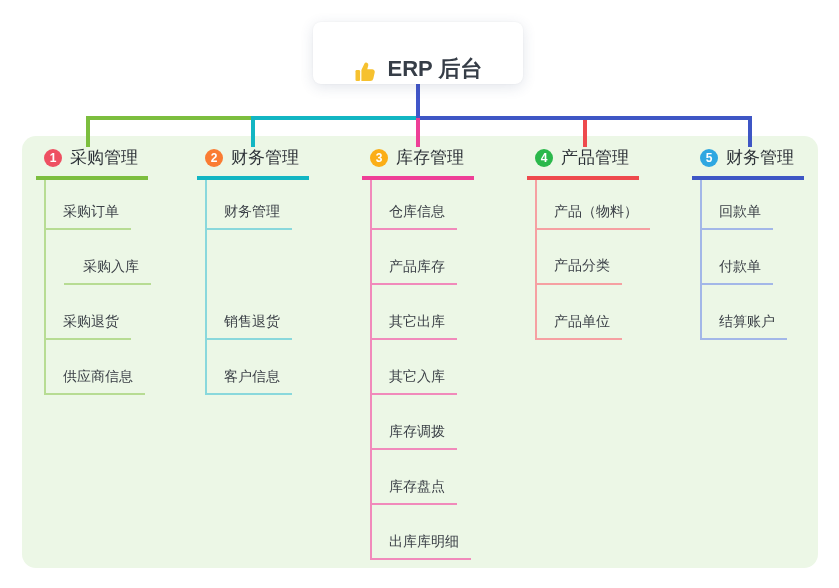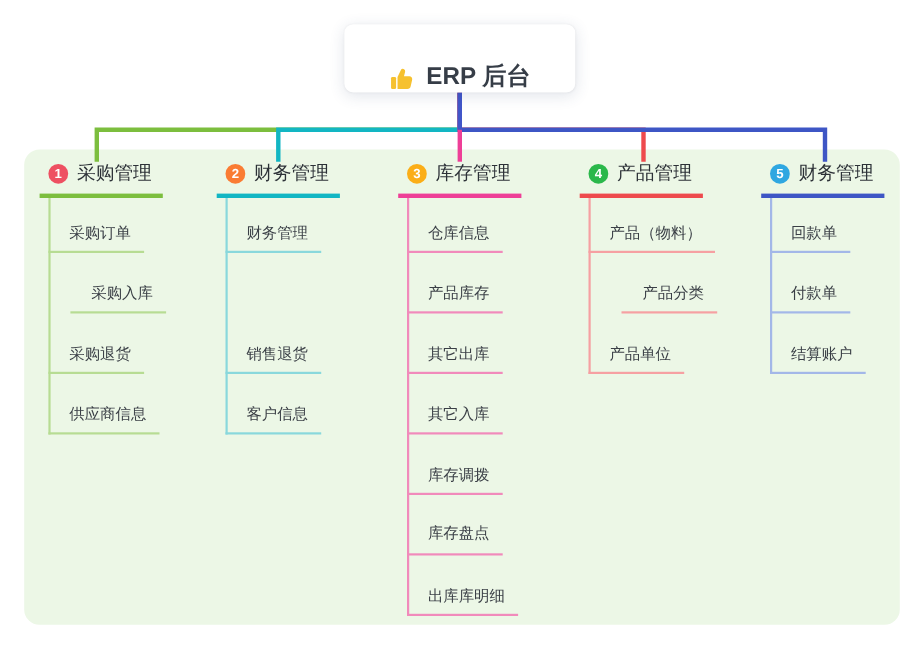--- a/index.html
+++ b/index.html
@@ -83,29 +83,29 @@
     <div class="branch-header" style="left: 362px; border-bottom-color: rgb(238, 63, 151);">
       <span class="badge" style="background: rgb(251, 174, 23);">3</span>
       <span class="branch-label">库存管理</span>
     </div>
     <div class="spine" style="left: 370px; top: 180px; height: 380px; background: rgb(241, 138, 187);"></div>
     <div class="child-node" style="left: 370px; top: 202px; border-bottom-color: rgb(241, 138, 187);">仓库信息</div>
     <div class="child-node" style="left: 370px; top: 257px; border-bottom-color: rgb(241, 138, 187);">产品库存</div>
     <div class="child-node" style="left: 370px; top: 312px; border-bottom-color: rgb(241, 138, 187);">其它出库</div>
     <div class="child-node" style="left: 370px; top: 367px; border-bottom-color: rgb(241, 138, 187);">其它入库</div>
     <div class="child-node" style="left: 370px; top: 422px; border-bottom-color: rgb(241, 138, 187);">库存调拨</div>
-    <div class="child-node" style="left: 370px; top: 477px; border-bottom-color: rgb(241, 138, 187); font-family: Liberation Serif, serif;">库存盘点</div>
+    <div class="child-node" style="left: 370px; top: 477px; border-bottom-color: rgb(241, 138, 187);">库存盘点</div>
     <div class="child-node" style="left: 370px; top: 532px; border-bottom-color: rgb(241, 138, 187);">出库库明细</div>
     <div class="branch-header" style="left: 527px; border-bottom-color: rgb(238, 74, 77);">
       <span class="badge" style="background: rgb(43, 184, 75);">4</span>
       <span class="branch-label">产品管理</span>
     </div>
     <div class="spine" style="left: 535px; top: 180px; height: 160px; background: rgb(246, 160, 162);"></div>
     <div class="child-node" style="left: 535px; top: 202px; border-bottom-color: rgb(246, 160, 162);">产品（物料）</div>
-    <div class="child-node" style="left: 565px; top: 257px; border-bottom-color: rgb(246, 160, 162);">产品分类</div>
+    <div class="child-node" style="left: 535px; top: 257px; border-bottom-color: rgb(246, 160, 162); font-family: Liberation Serif, serif;">产品分类</div>
     <div class="child-node" style="left: 535px; top: 312px; border-bottom-color: rgb(246, 160, 162);">产品单位</div>
     <div class="branch-header" style="left: 692px; border-bottom-color: rgb(62, 86, 197);">
       <span class="badge" style="background: rgb(47, 167, 225);">5</span>
       <span class="branch-label">财务管理</span>
     </div>
     <div class="spine" style="left: 700px; top: 180px; height: 160px; background: rgb(163, 183, 232);"></div>
     <div class="child-node" style="left: 700px; top: 202px; border-bottom-color: rgb(163, 183, 232);">回款单</div>
     <div class="child-node" style="left: 700px; top: 257px; border-bottom-color: rgb(163, 183, 232);">付款单</div>
     <div class="child-node" style="left: 700px; top: 312px; border-bottom-color: rgb(163, 183, 232);">结算账户</div>
   </div>

